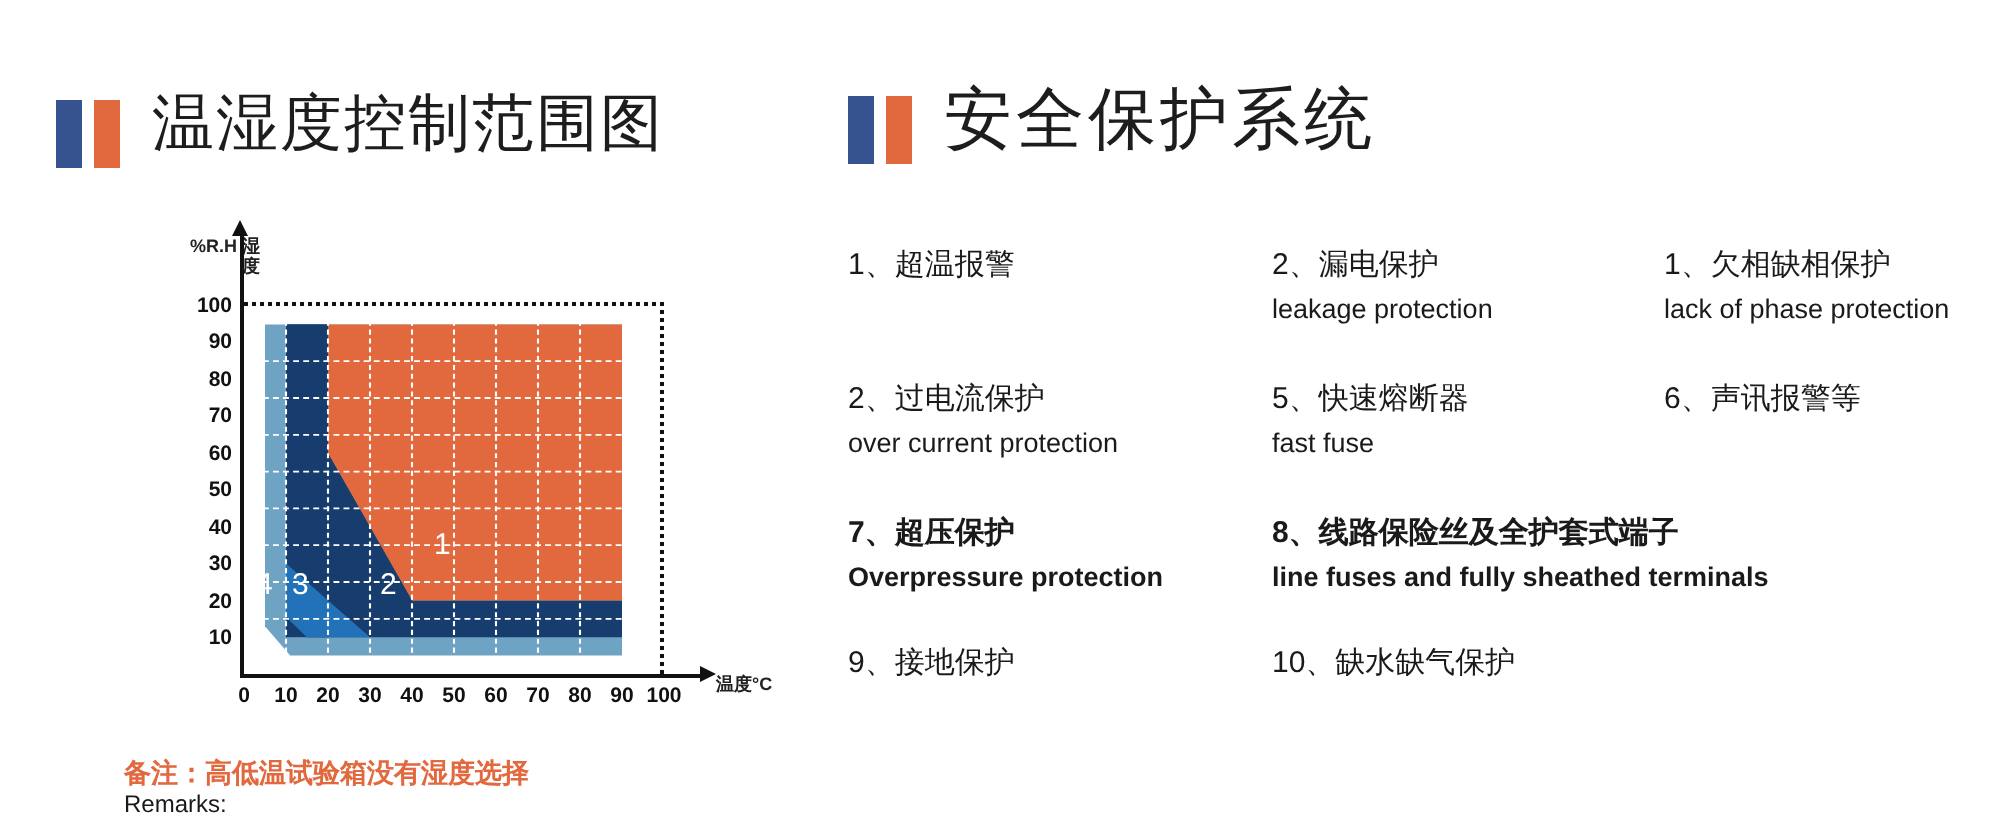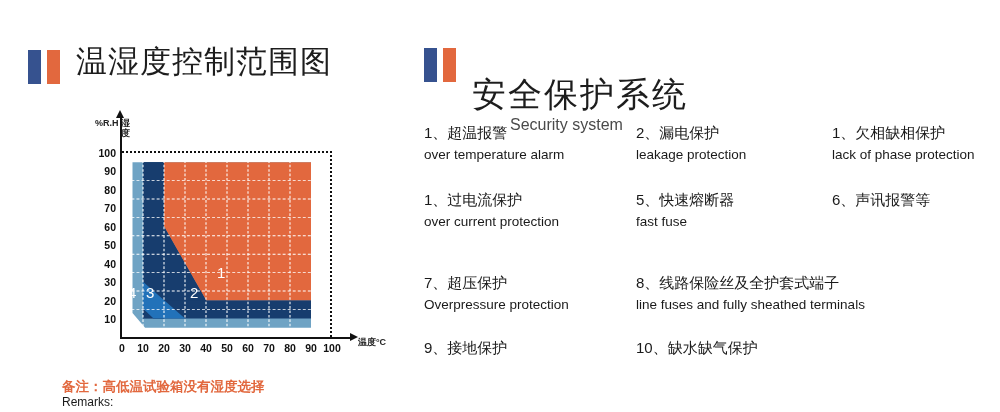--- a/index.html
+++ b/index.html
@@ -51,21 +51,21 @@
   }
   .title-en {
     font-size: 14.5px;
     line-height: 20px;
     color: #4a4a4a;
     white-space: nowrap;
     margin-top: 3px;
   }
   .sec-left  .title-en { margin-left: 2px; }
   .sec-right .title-en { margin-left: 38px; font-size: 16px; }
-  .sec-right .title-cn { font-size: 34px; letter-spacing: 2px; margin-top: 34px; }
+  .sec-right .title-cn { font-size: 34px; letter-spacing: 2px; }
 
   
   #chart-block {
     position: absolute;
     left: 60px;
     top: 112px;
     width: 350px;
     height: 250px;
   }
   .y-axis-label {
@@ -332,56 +332,54 @@
   </div>
 
   <div class="sec-header sec-right" style="left:424px; top:42px;">
     <div class="flag">
       <span class="flag-bar blue"></span>
       <span class="flag-bar white"></span>
       <span class="flag-bar orange"></span>
     </div>
     <div class="titles">
       <div class="title-cn">安全保护系统</div>
-      <div class="title-en">Security system</div>
     </div>
   </div>
 
   <div id="sec-list">
 
     <div class="sec-row">
       <div class="sec-item c1">
         <div class="item-cn">1、超温报警</div>
-        <div class="item-en">over temperature alarm</div>
       </div>
       <div class="sec-item c2">
         <div class="item-cn">2、漏电保护</div>
         <div class="item-en">leakage protection</div>
       </div>
       <div class="sec-item c3">
         <div class="item-cn">1、欠相缺相保护</div>
         <div class="item-en">lack of phase protection</div>
       </div>
     </div>
 
     <div class="sec-row" style="margin-top:24px;">
       <div class="sec-item c1">
-        <div class="item-cn">1、过电流保护</div>
+        <div class="item-cn">2、过电流保护</div>
         <div class="item-en">over current protection</div>
       </div>
       <div class="sec-item c2">
         <div class="item-cn">5、快速熔断器</div>
         <div class="item-en">fast fuse</div>
       </div>
       <div class="sec-item c3">
         <div class="item-cn">6、声讯报警等</div>
       </div>
     </div>
 
-    <div class="sec-row" style="margin-top:40px;">
+    <div class="sec-row" style="margin-top:24px;font-weight:bold;">
       <div class="sec-item c1">
         <div class="item-cn">7、超压保护</div>
         <div class="item-en">Overpressure protection</div>
       </div>
       <div class="sec-item wide2">
         <div class="item-cn">8、线路保险丝及全护套式端子</div>
         <div class="item-en">line fuses and fully sheathed terminals</div>
       </div>
     </div>
 

